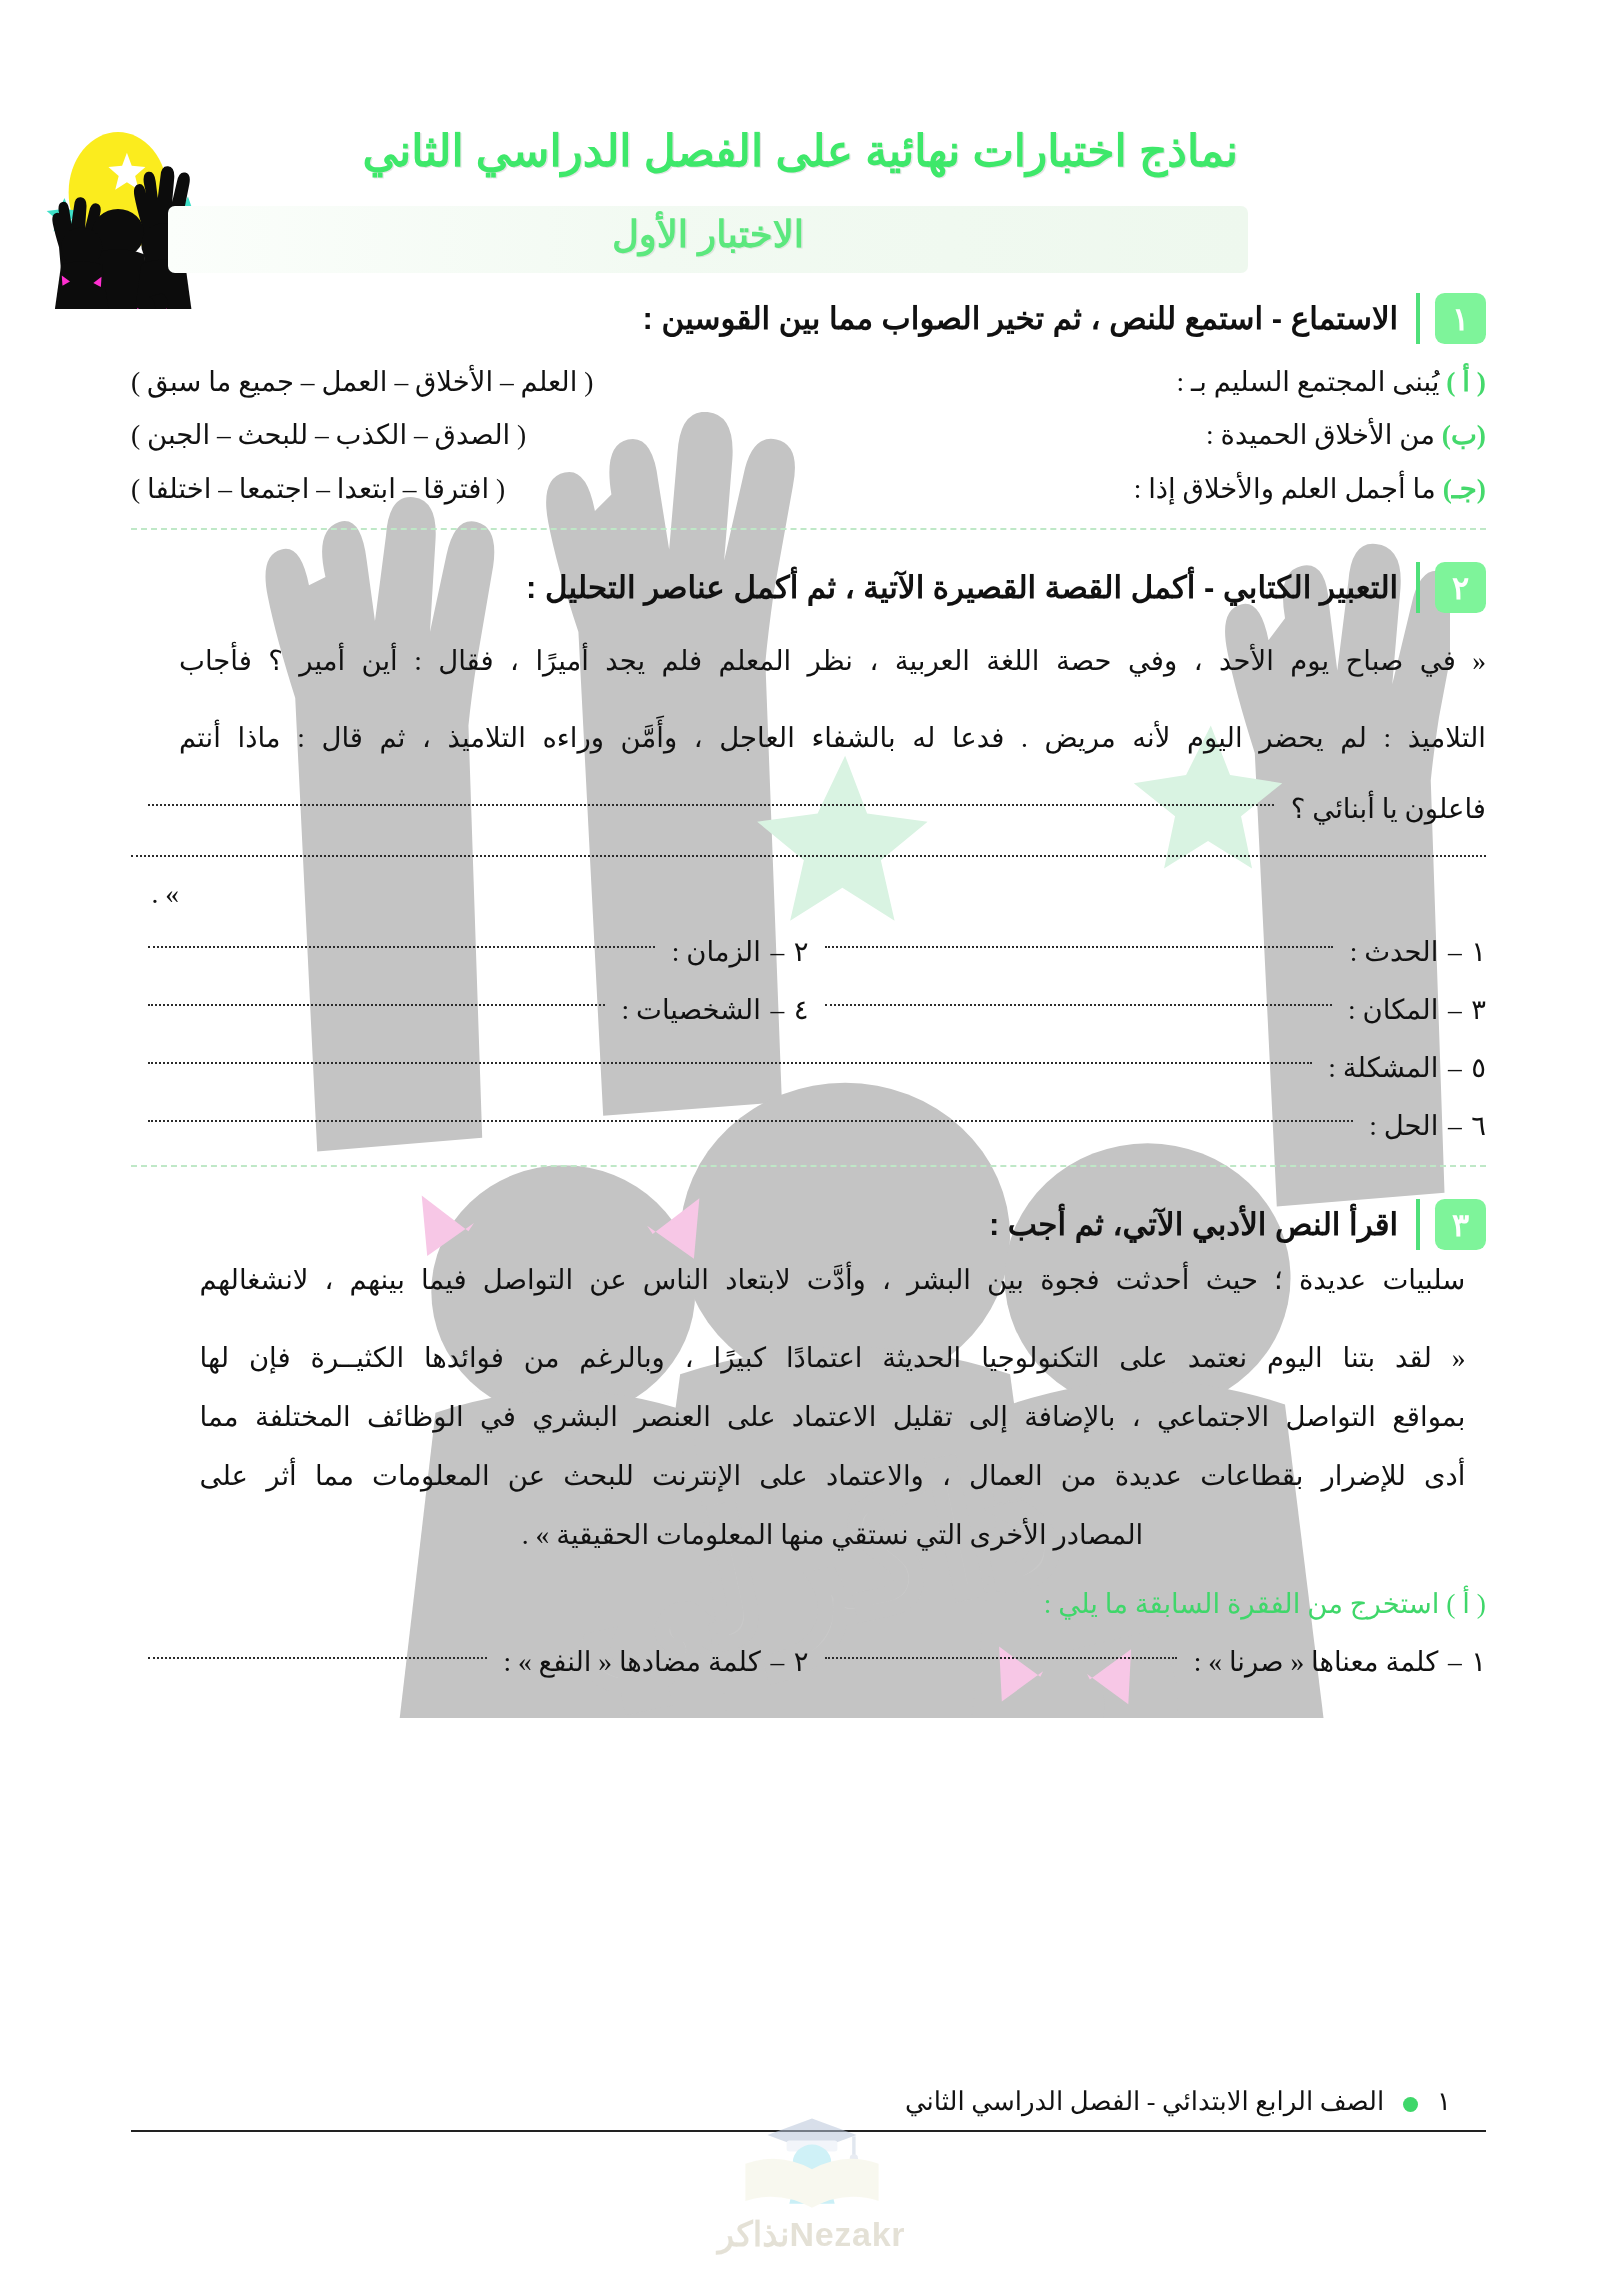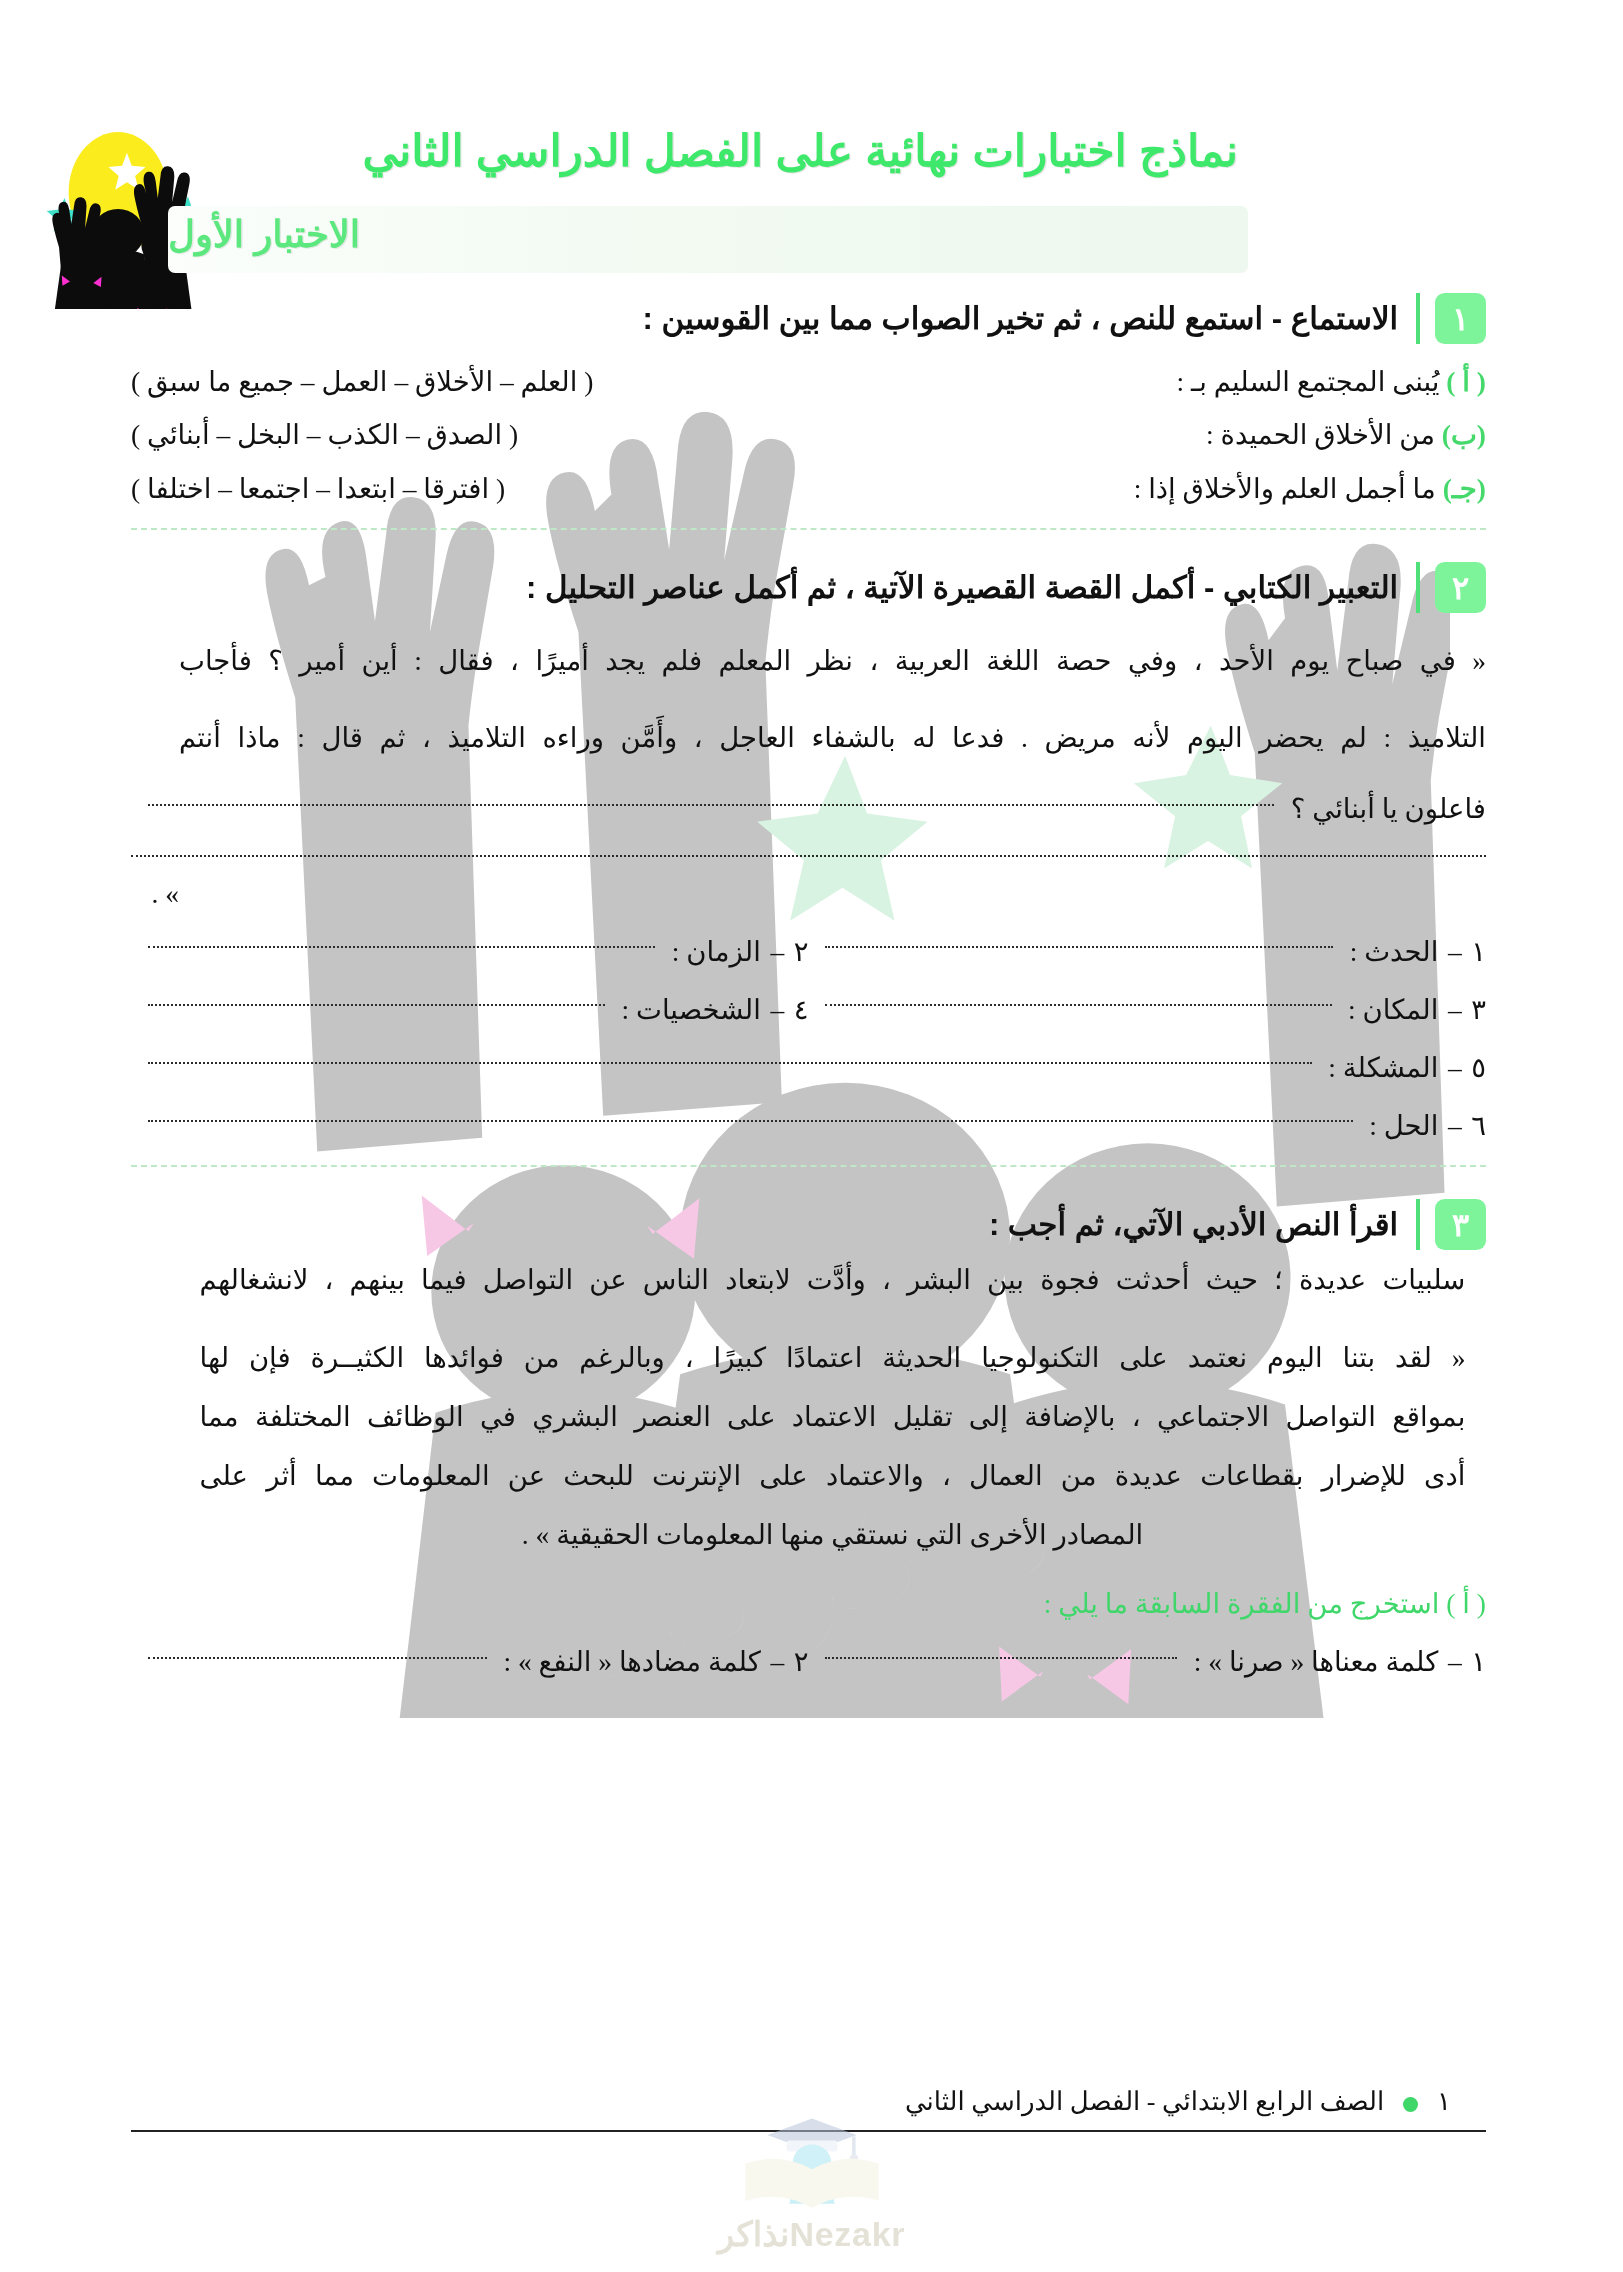--- a/index.html
+++ b/index.html
@@ -81,21 +81,21 @@
     line-height: 1.05;
     color: #3ee86a;
     text-shadow: 1.4px 1.4px 0 rgba(0,0,0,.10);
     white-space: nowrap;
   }
   .title-sub {
     position: absolute;
     left: 168px;
     right: 375px;
     top: 213px;
-    text-align: left;
+    text-align: center;
     font-family: "Liberation Sans", sans-serif;
     font-weight: 700;
     font-size: 37px;
     color: #5ce87e;
     text-shadow: 1.4px 1.4px 0 rgba(0,0,0,.08);
   }
 
   
   .content {
     position: relative;
@@ -356,21 +356,21 @@
       <div class="mcq-stem">
         <span class="mcq-letter">( أ )</span><span>يُبنى المجتمع السليم بـ :</span>
       </div>
       <div class="mcq-opts">( العلم – الأخلاق – العمل – جميع ما سبق )</div>
     </div>
 
     <div class="mcq-row">
       <div class="mcq-stem">
         <span class="mcq-letter">(ب)</span><span>من الأخلاق الحميدة :</span>
       </div>
-      <div class="mcq-opts">( الصدق – الكذب – البخل – أبنائي )</div>
+      <div class="mcq-opts">( الصدق – الكذب – للبحث – الجبن )</div>
     </div>
 
     <div class="mcq-row">
       <div class="mcq-stem">
         <span class="mcq-letter">(جـ)</span><span>ما أجمل العلم والأخلاق إذا :</span>
       </div>
       <div class="mcq-opts">( افترقا – ابتعدا – اجتمعا – اختلفا )</div>
     </div>
 
     <div class="sep"></div>

